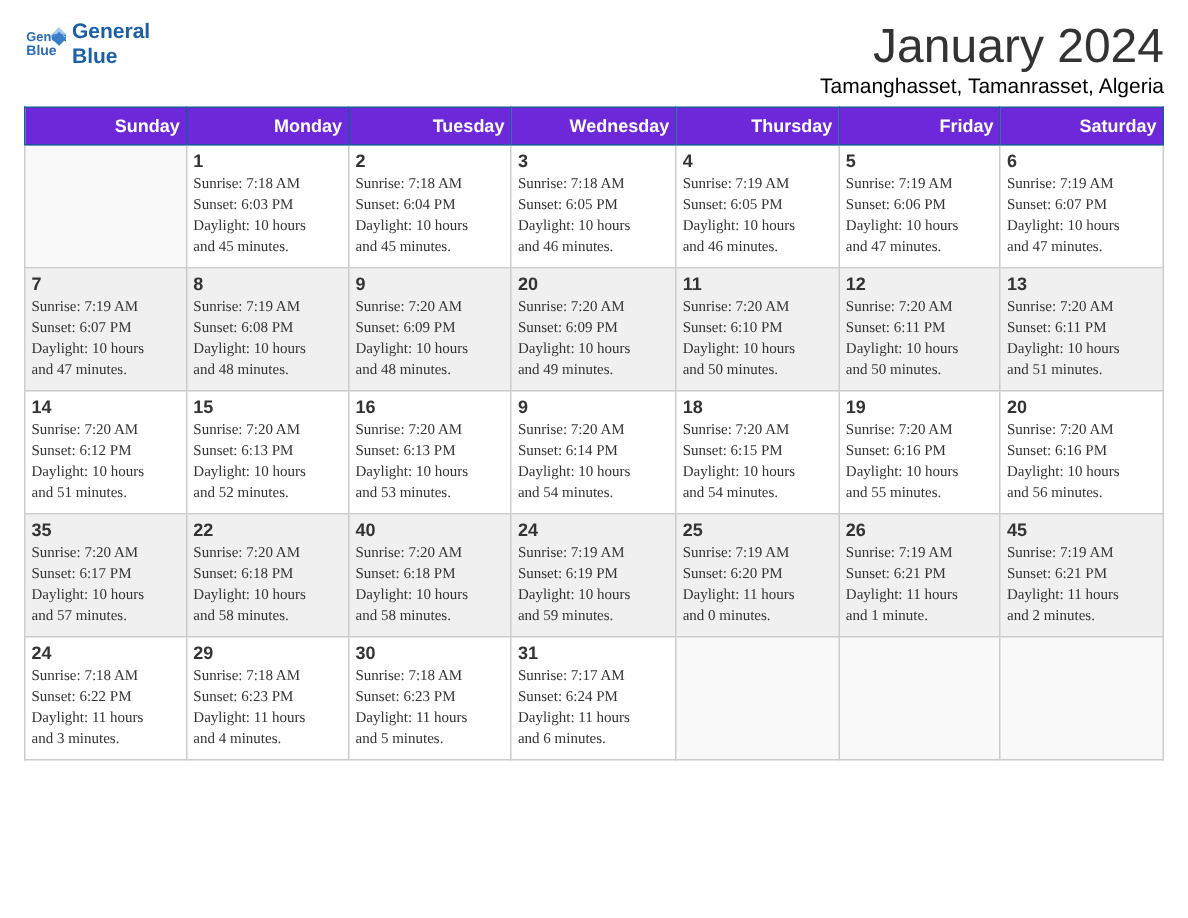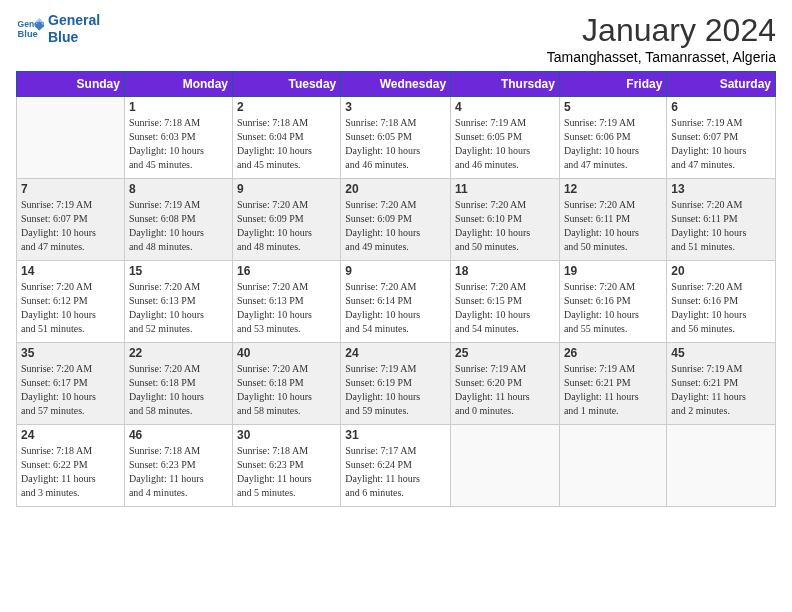--- a/index.html
+++ b/index.html
@@ -334,21 +334,21 @@
         </tr>
         <tr>
           <td>
             <span class="day-num">24</span>
             <div class="day-info" style="white-space: pre-line;">Sunrise: 7:18 AM
 Sunset: 6:22 PM
 Daylight: 11 hours
 and 3 minutes.</div>
           </td>
           <td>
-            <span class="day-num">46</span>
+            <span class="day-num">29</span>
             <div class="day-info" style="white-space: pre-line;">Sunrise: 7:18 AM
 Sunset: 6:23 PM
 Daylight: 11 hours
 and 4 minutes.</div>
           </td>
           <td>
             <span class="day-num">30</span>
             <div class="day-info" style="white-space: pre-line;">Sunrise: 7:18 AM
 Sunset: 6:23 PM
 Daylight: 11 hours

